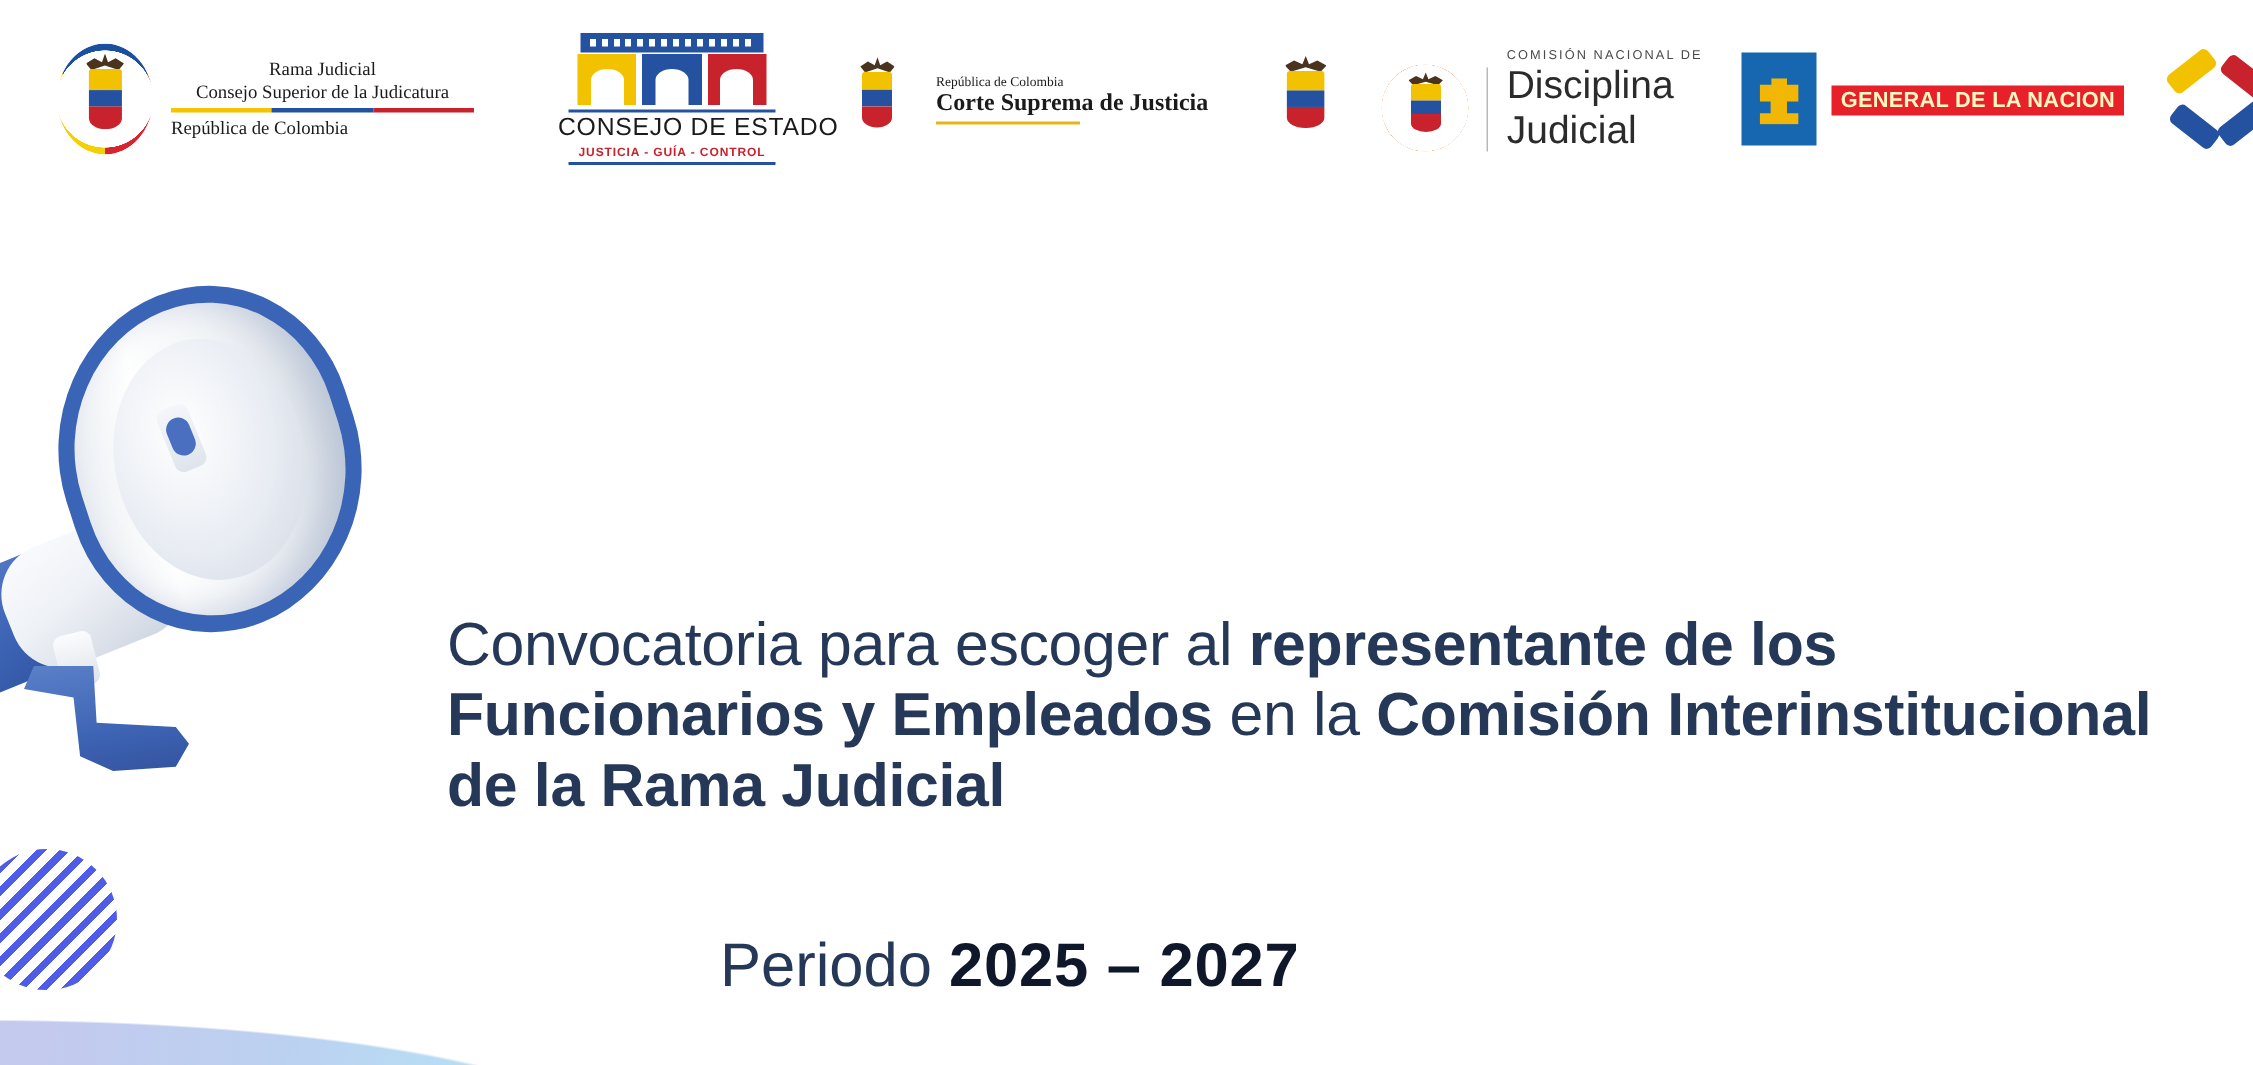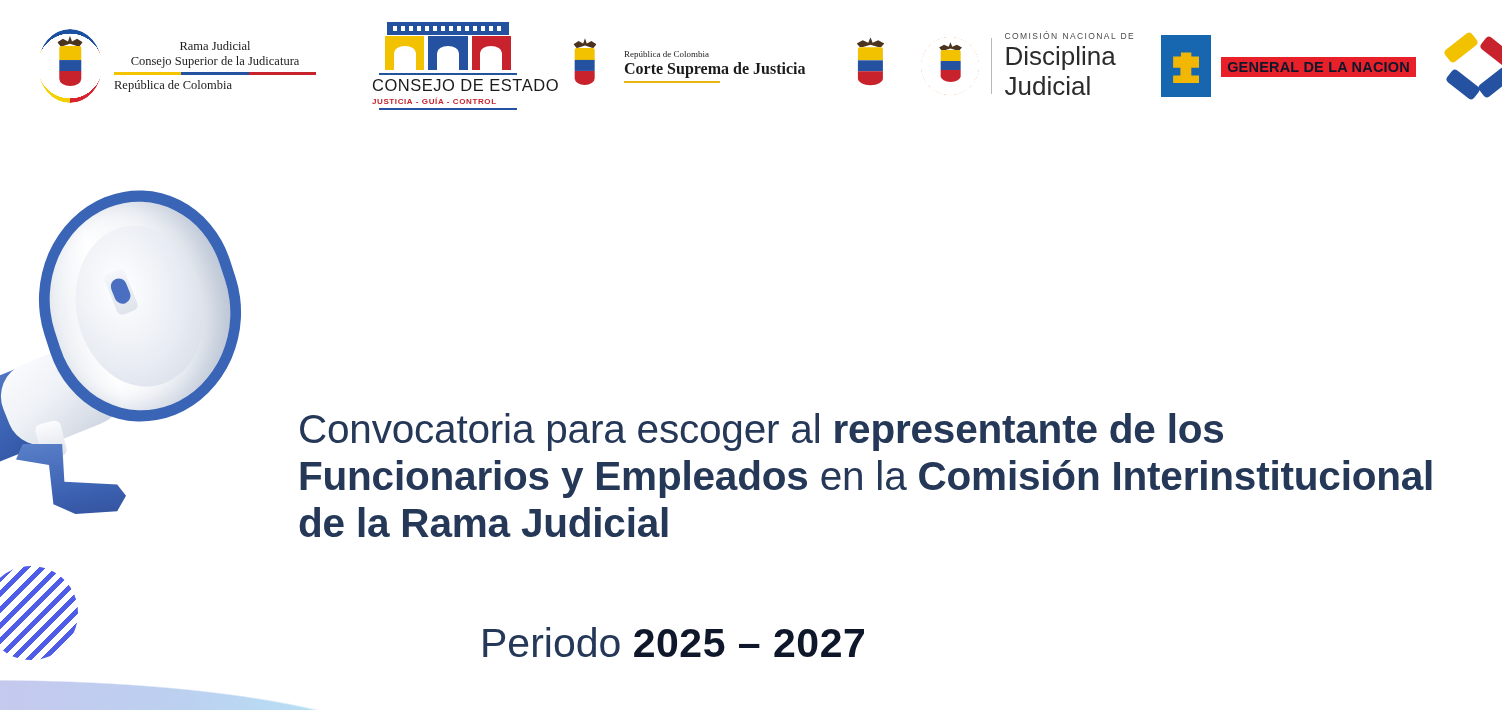--- a/index.html
+++ b/index.html
@@ -74,21 +74,21 @@
   .rama-rule i { flex:1; }
   .rama-rule i:nth-child(1){ background:#f5c400; }
   .rama-rule i:nth-child(2){ background:#2452a0; }
   .rama-rule i:nth-child(3){ background:#c8232c; }
   .rama-text .l3 {
     font-family: "Liberation Serif", serif;
     font-size: 12.5px; color: #1b1b1b; white-space: nowrap;
   }
 
   
-  .ce-wrap { width: 152px; }
+  .ce-wrap { width: 152px; text-align:center; }
   .ce-arch { position: relative; width: 138px; height: 50px; margin: 0 auto; }
   .ce-roof { position:absolute; left:8px; top:0; width:122px; height:13px;
      background:#2452a0; }
   .ce-roof::after{ content:""; position:absolute; left:6px; top:4px; right:6px; height:5px;
      background: repeating-linear-gradient(to right,#fff 0 4px, #2452a0 4px 8px); }
   .ce-cols { position:absolute; left:6px; top:14px; width:126px; height:34px;
      display:flex; gap:4px; }
   .ce-cols .col { flex:1; position:relative; }
   .ce-cols .col .blk { position:absolute; inset:0; }
   .ce-y .blk { background:#f2c200; }
@@ -118,21 +118,21 @@
   
   .fg-puzzle { width:50px; height:62px; background:#1667b0; position:relative; flex:none; }
   .fg-puzzle::before{
     content:""; position:absolute; left:50%; top:50%; transform:translate(-50%,-50%);
     width:26px; height:34px; background:#f2b705;
     clip-path: polygon(0% 22%, 30% 22%, 30% 10%, 70% 10%, 70% 22%, 100% 22%, 100% 55%, 70% 55%, 70% 78%, 100% 78%, 100% 100%, 0% 100%, 0% 78%, 28% 78%, 28% 55%, 0% 55%);
   }
   .fg-text { margin-left:10px; }
   .fg-title { font-family:"Liberation Serif", serif; font-weight:bold;
      font-size:36px; letter-spacing:1px; color:#e8202a; line-height:38px; white-space:nowrap; }
-  .fg-band { background:#e8202a; color:#0f172a; font-size:14.5px; font-weight:bold;
+  .fg-band { background:#e8202a; color:#fef9c3; font-size:14.5px; font-weight:bold;
      letter-spacing:0.2px; padding:2px 6px; margin-top:2px; white-space:nowrap; }
 
   
   .rf-hands { position:relative; width:76px; height:72px; flex:none; }
   .rf-hands span { position:absolute; width:34px; height:15px; border-radius:4px; }
   .rf-h1 { background:#f2c200; left:4px; top:10px; transform:rotate(-38deg); }
   .rf-h2 { background:#c8232c; right:2px; top:14px; transform:rotate(38deg); }
   .rf-h3 { background:#2452a0; left:6px; bottom:10px; transform:rotate(38deg); }
   .rf-h4 { background:#2452a0; right:4px; bottom:12px; transform:rotate(-38deg); }
   .rf-text { margin-left:12px; }
@@ -328,21 +328,21 @@
         <div class="ring maroon"></div>
         <div class="coat">
             <div class="bird"></div>
             <div class="band-y"></div>
             <div class="band-b"></div>
             <div class="band-r"></div>
           </div>
       </div>
     </div>
 
-    <div class="logo-unit" style="margin-left:16px;">
+    <div class="logo-unit" style="margin-left:16px;align-items:flex-end;">
       <div class="shield-emblem" style="width:58px;height:58px;">
         <div class="ring orange"></div>
         <div class="coat">
             <div class="bird"></div>
             <div class="band-y"></div>
             <div class="band-b"></div>
             <div class="band-r"></div>
           </div>
       </div>
       <div class="dj-div"></div>

